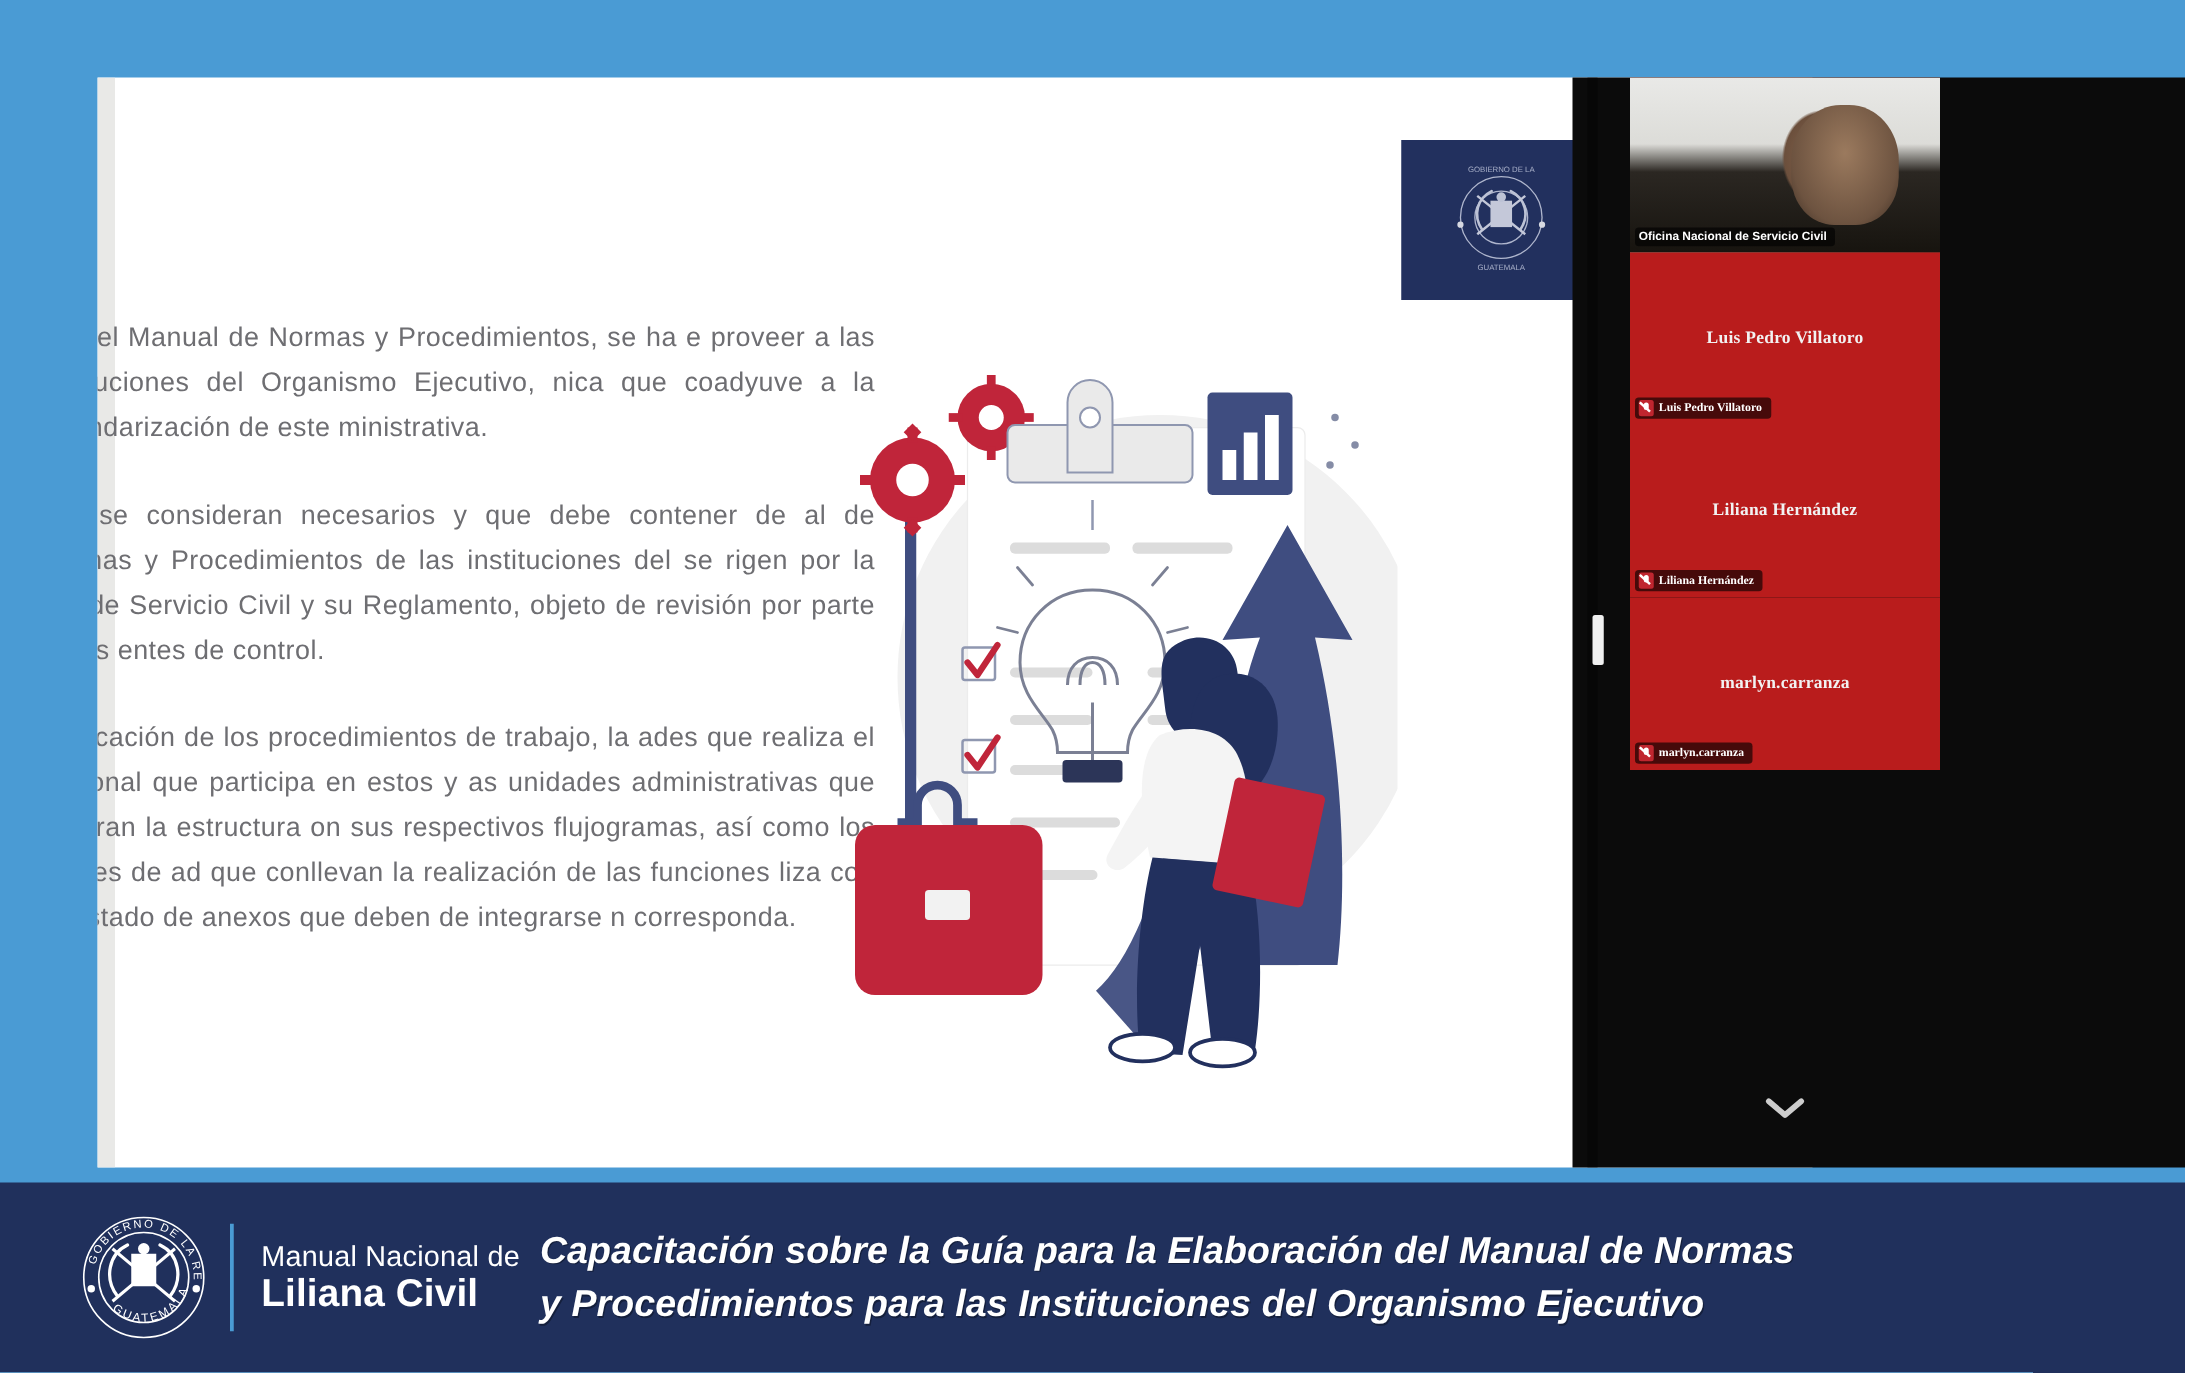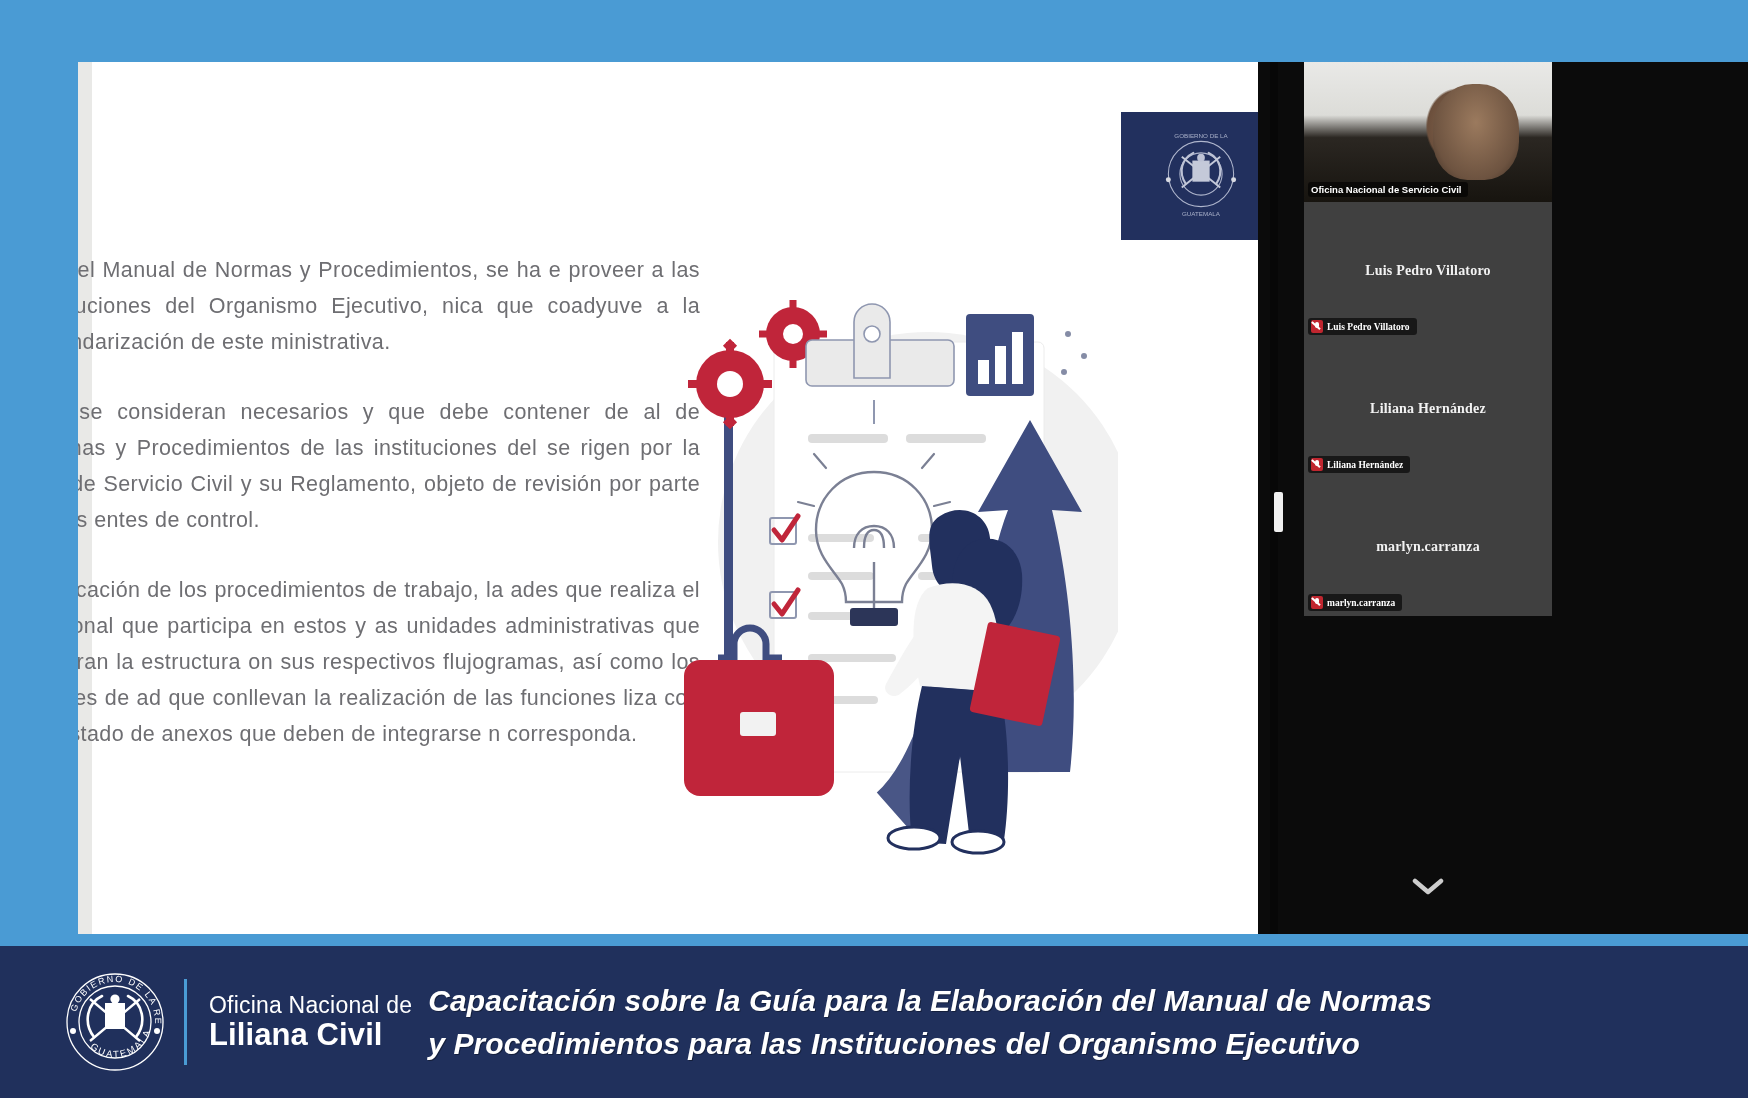--- a/index.html
+++ b/index.html
@@ -92,21 +92,21 @@
 
   #tile-strip {
     position: absolute;
     left: 46px; top: 0;
     width: 248px; height: 100%;
   }
 
   .vtile {
     position: relative;
     width: 248px;
-    background: #404040;
+    background: #b91c1c;
     overflow: hidden;
   }
   .vtile.video { height: 140px; outline: 2px solid #6e6a4f; outline-offset: -2px; }
   .vtile.avatar { height: 138px; display: flex; align-items: center; justify-content: center; font-family: Liberation Serif, serif; }
 
   .vtile .namebar {
     position: absolute; left: 4px; bottom: 5px;
     display: flex; align-items: center; gap: 4px;
     background: rgba(0,0,0,.62);
     padding: 2px 7px 2px 3px;
@@ -446,21 +446,21 @@
           </text>
           <text fill="#ffffff" font-size="9.5" font-family="Liberation Sans, sans-serif" letter-spacing="2">
             <textPath href="#arcBot" startOffset="22%">GUATEMALA</textPath>
           </text>
         </svg>
       </span>
 
       <div id="brand-rule"></div>
 
       <div id="brand-words">
-        <div id="brand-line1">Oficina Nacional de</div>
+        <div id="brand-line1">Manual Nacional de</div>
         <div id="brand-line2">Liliana Civil</div>
       </div>
     </div>
 
     <div id="banner-title">
       <span class="l1">Capacitación sobre la Guía para la Elaboración del Manual de Normas</span>
       <span class="l2">y Procedimientos para las Instituciones del Organismo Ejecutivo</span>
     </div>
   </div>
 

